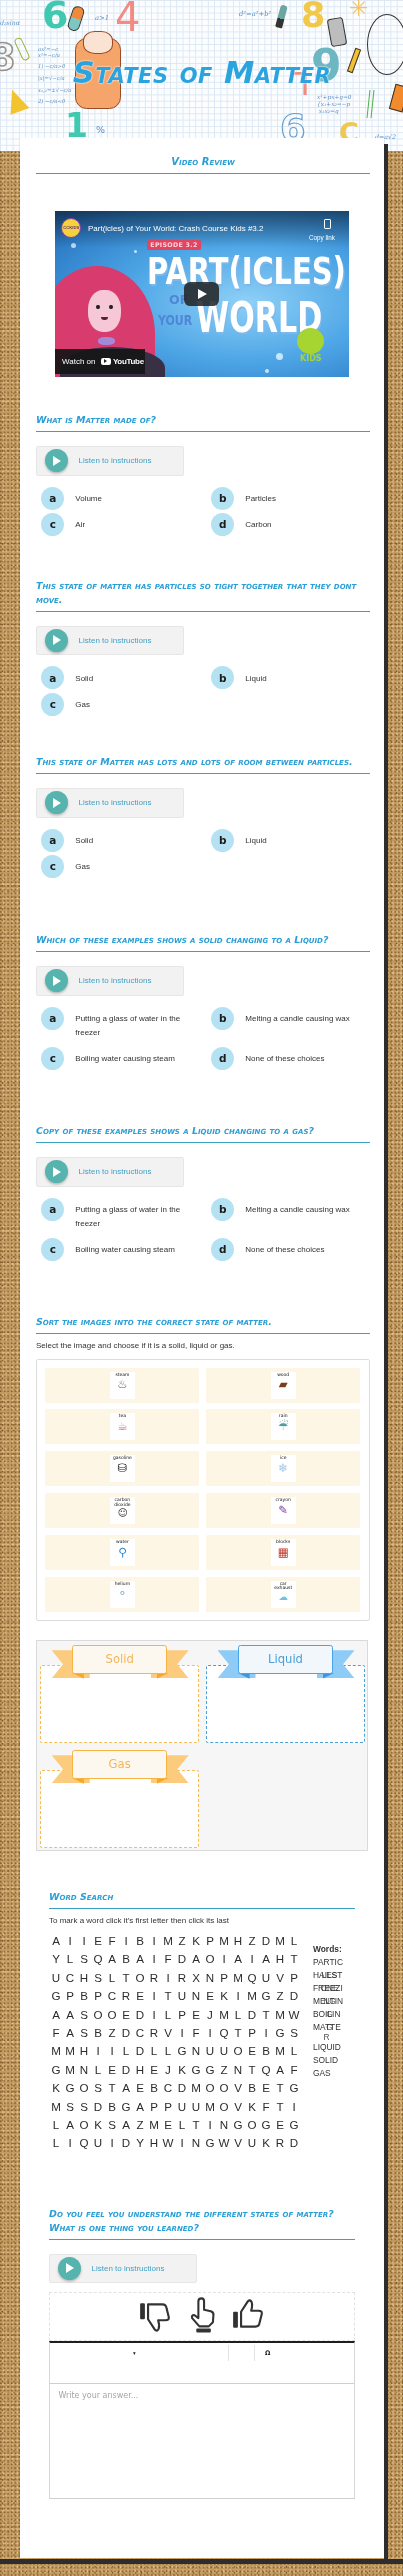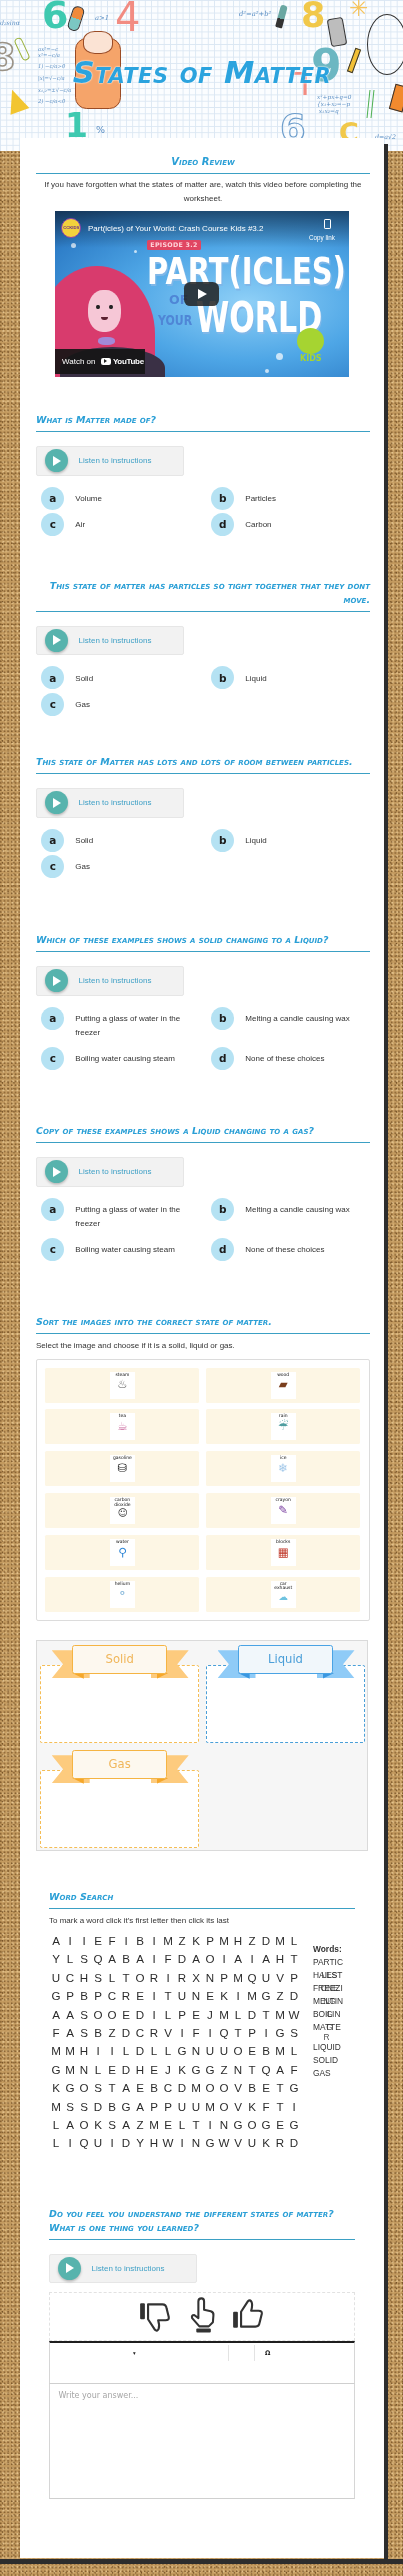--- a/index.html
+++ b/index.html
@@ -178,21 +178,20 @@
   <div class="abs" style="left:278px;top:5.3px;width:7.4px;height:23px;background:linear-gradient(#6aa7a2 60%,#333 60%);border-radius:3.2px 3.2px 1.1px 1.1px;transform:rotate(15deg);"></div>
   <div id="title">States of Matter</div>
 </div>
 
 <div id="panel-shadow-r"></div>
 <div id="panel"></div>
 <div id="panel-shadow-b"></div>
 
 <div class="block" style="top:155px;">
   <h2 class="heading center">Video Review</h2>
-  <div style="margin-top:3.7px;text-align:center;font-size:8px;line-height:13.7px;color:#333;padding:0 2.1px;">If you have forgotten what the states of matter are, watch this video before completing the worksheet.</div>
 </div>
 <div id="video">
   <div class="bubble" style="left:16px;top:32px;width:5.3px;height:5.3px;"></div>
   <div class="bubble" style="left:79px;top:39px;width:3.2px;height:3.2px;"></div>
   <div class="bubble" style="left:221px;top:142px;width:7.4px;height:7.4px;"></div>
   <div class="bubble" style="left:210px;top:158px;width:4.2px;height:4.2px;"></div>
   <div class="hair"></div>
   <div class="body"></div>
   <div class="face">
     <div class="eye" style="left:8px;"></div>
@@ -239,21 +238,21 @@
         <span class="opt-letter">c</span>
         <span class="opt-text">Air</span>
       </div>
     <div class="option">
         <span class="opt-letter">d</span>
         <span class="opt-text">Carbon</span>
       </div>
   </div>
 </div>
 
-<div class="block" style="top:579px;text-align:right;">
+<div class="block" style="top:579px;">
   <h3 class="heading">This state of matter has particles so tight together that they dont move.</h3>
   <div class="listen">
     <span class="play"></span>
     <span class="listen-label">Listen to instructions</span>
   </div>
   <div class="options">
     <div class="option">
         <span class="opt-letter">a</span>
         <span class="opt-text">Solid</span>
       </div>

